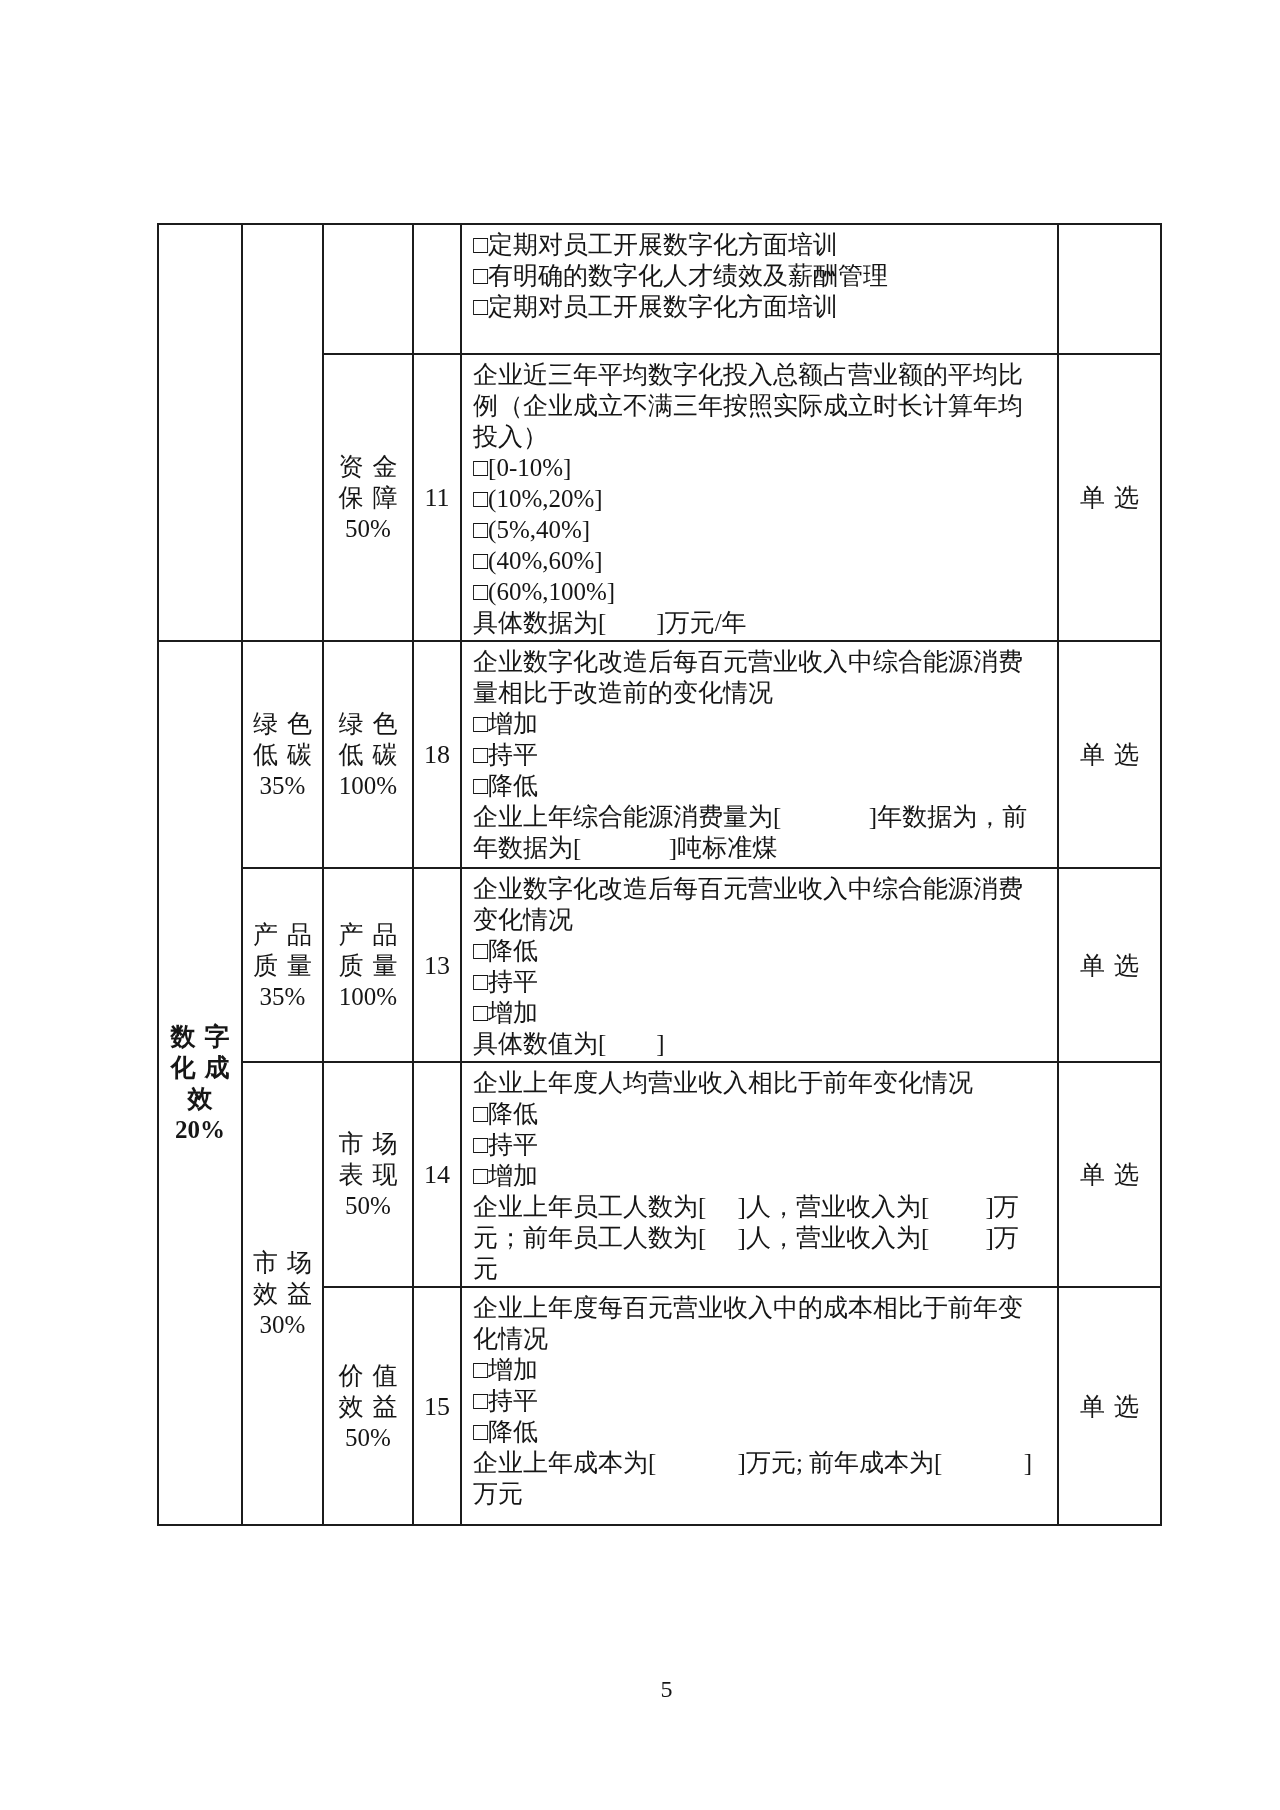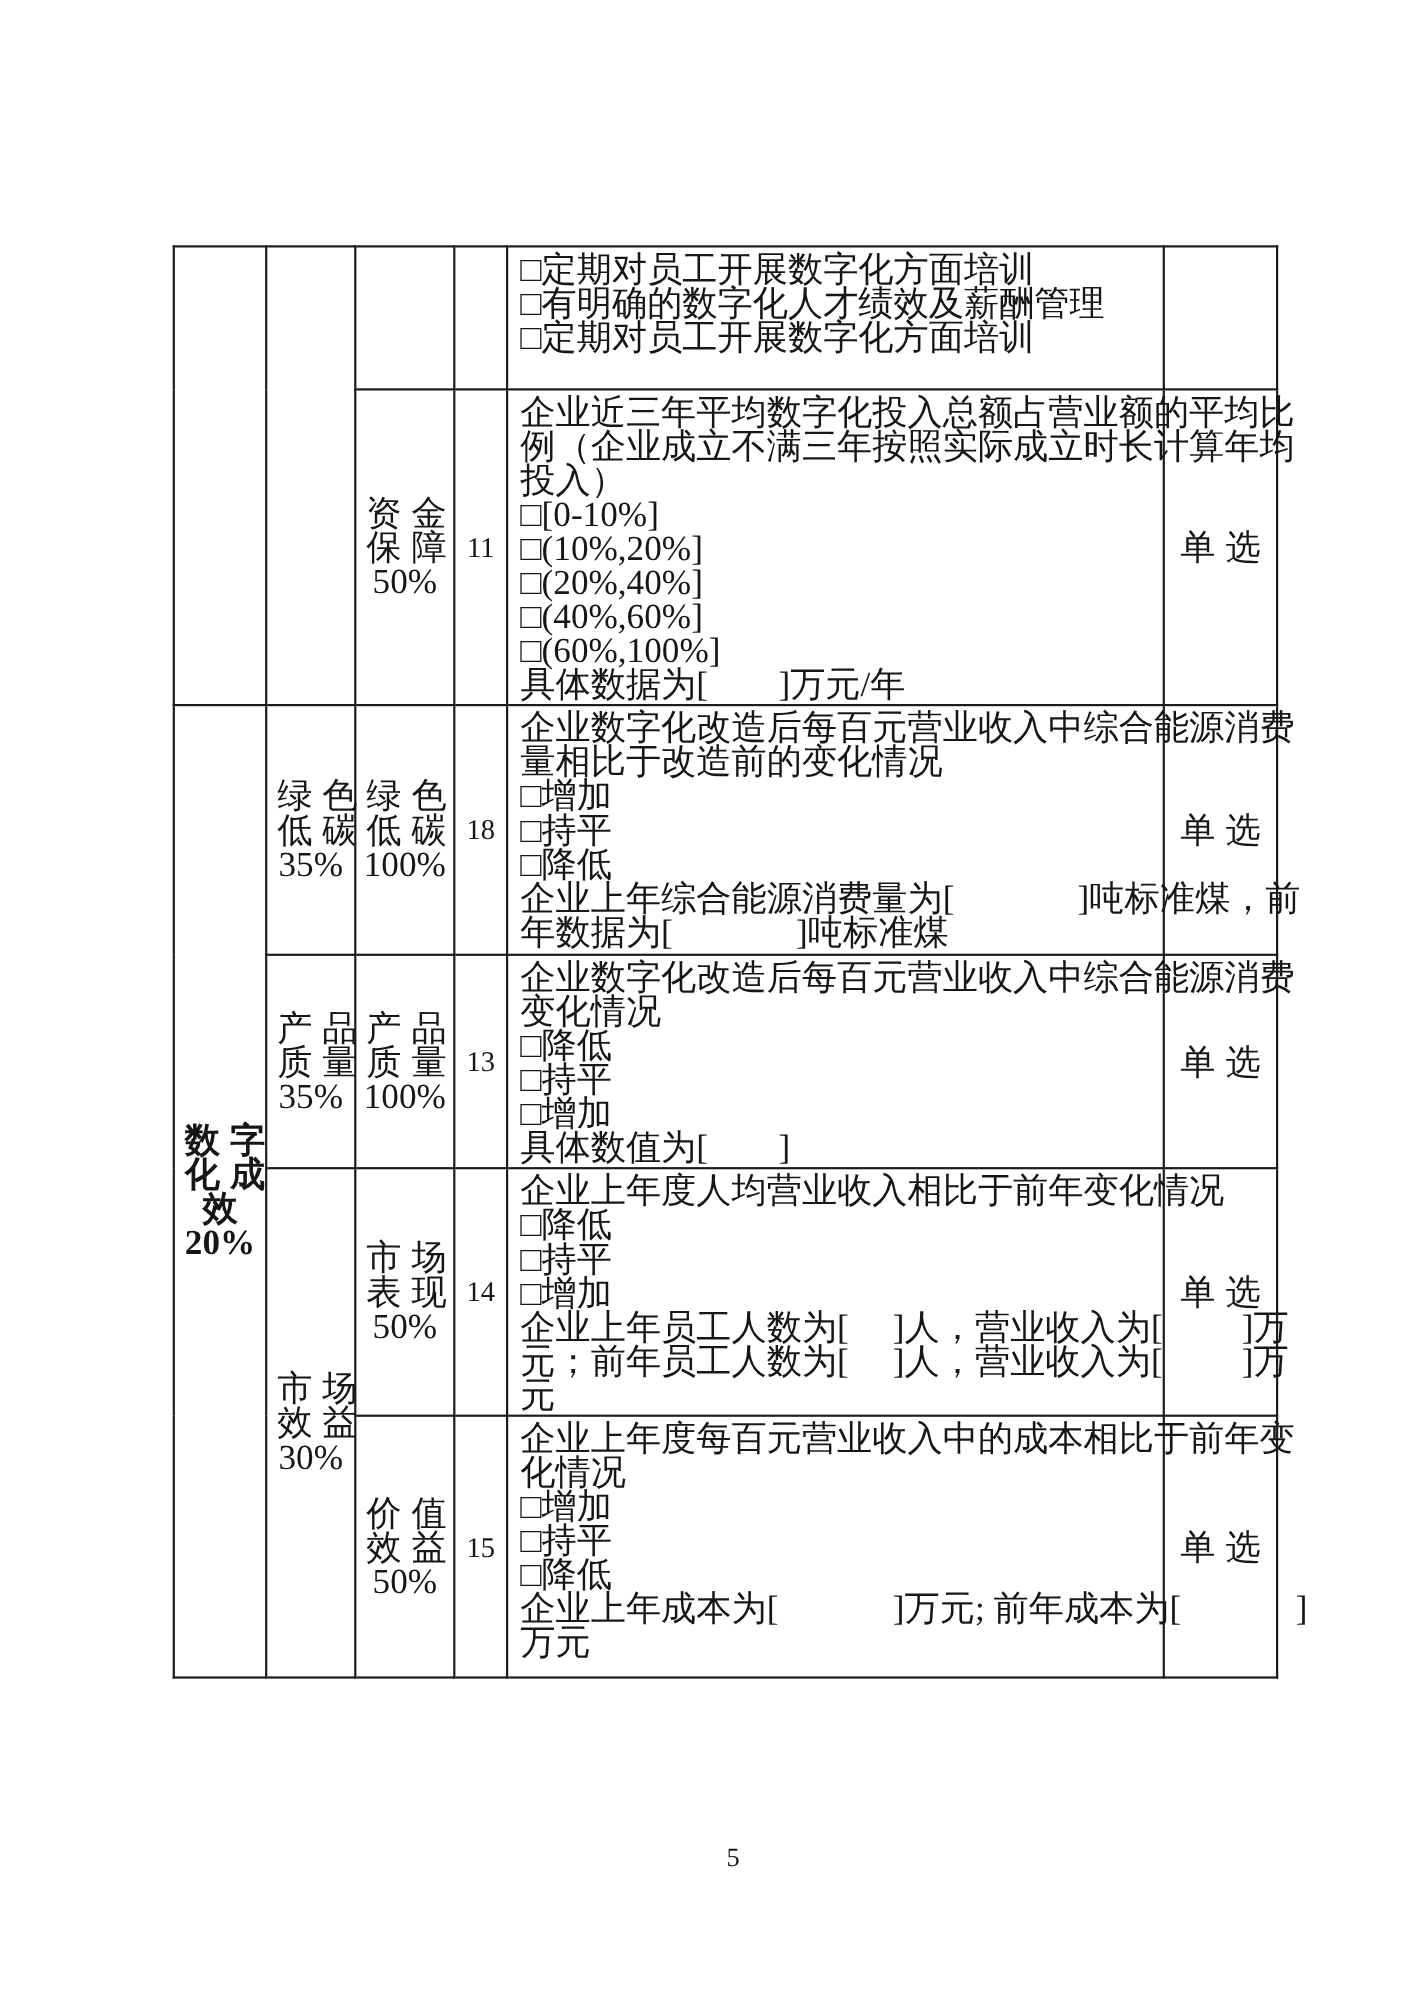--- a/index.html
+++ b/index.html
@@ -19,21 +19,21 @@
     position: absolute;
     left: 157px; top: 223px;
     width: 1003px;
     border-collapse: collapse;
     table-layout: fixed;
   }
   td {
     border: 2px solid #1c1c1c;
     vertical-align: middle;
     text-align: center;
-    font-size: 32px;
+    font-size: 25px;
     line-height: 31px;
     padding: 0;
   }
   td.q {
     vertical-align: top;
     text-align: left;
     padding: 4px 8px 2px 11px;
   }
   .line { white-space: pre; }
   .spread { letter-spacing: 9px; padding-left: 9px; }
@@ -89,21 +89,21 @@
             <div class="line spread">保障</div>
             <div class="line">50%</div>
           </td>
         <td class="num">11</td>
         <td class="q">
             <div class="line">企业近三年平均数字化投入总额占营业额的平均比</div>
             <div class="line">例（企业成立不满三年按照实际成立时长计算年均</div>
             <div class="line">投入）</div>
             <div class="line">□[0-10%]</div>
             <div class="line">□(10%,20%]</div>
-            <div class="line">□(20%,40%]</div>
+            <div class="line">□(5%,40%]</div>
             <div class="line">□(40%,60%]</div>
             <div class="line">□(60%,100%]</div>
             <div class="line">具体数据为[        ]万元/年</div>
           </td>
         <td class="type">单选</td>
       </tr>
 
       <tr class="r3">
         <td class="cat" rowspan="4">
             <div class="line spread">数字</div>
@@ -121,21 +121,21 @@
             <div class="line spread">低碳</div>
             <div class="line">100%</div>
           </td>
         <td class="num">18</td>
         <td class="q">
             <div class="line">企业数字化改造后每百元营业收入中综合能源消费</div>
             <div class="line">量相比于改造前的变化情况</div>
             <div class="line">□增加</div>
             <div class="line">□持平</div>
             <div class="line">□降低</div>
-            <div class="line">企业上年综合能源消费量为[              ]吨标准煤，前</div>
+            <div class="line">企业上年综合能源消费量为[              ]年数据为，前</div>
             <div class="line">年数据为[              ]吨标准煤</div>
           </td>
         <td class="type">单选</td>
       </tr>
 
       <tr class="r4">
         <td>
             <div class="line spread">产品</div>
             <div class="line spread">质量</div>
             <div class="line">35%</div>

